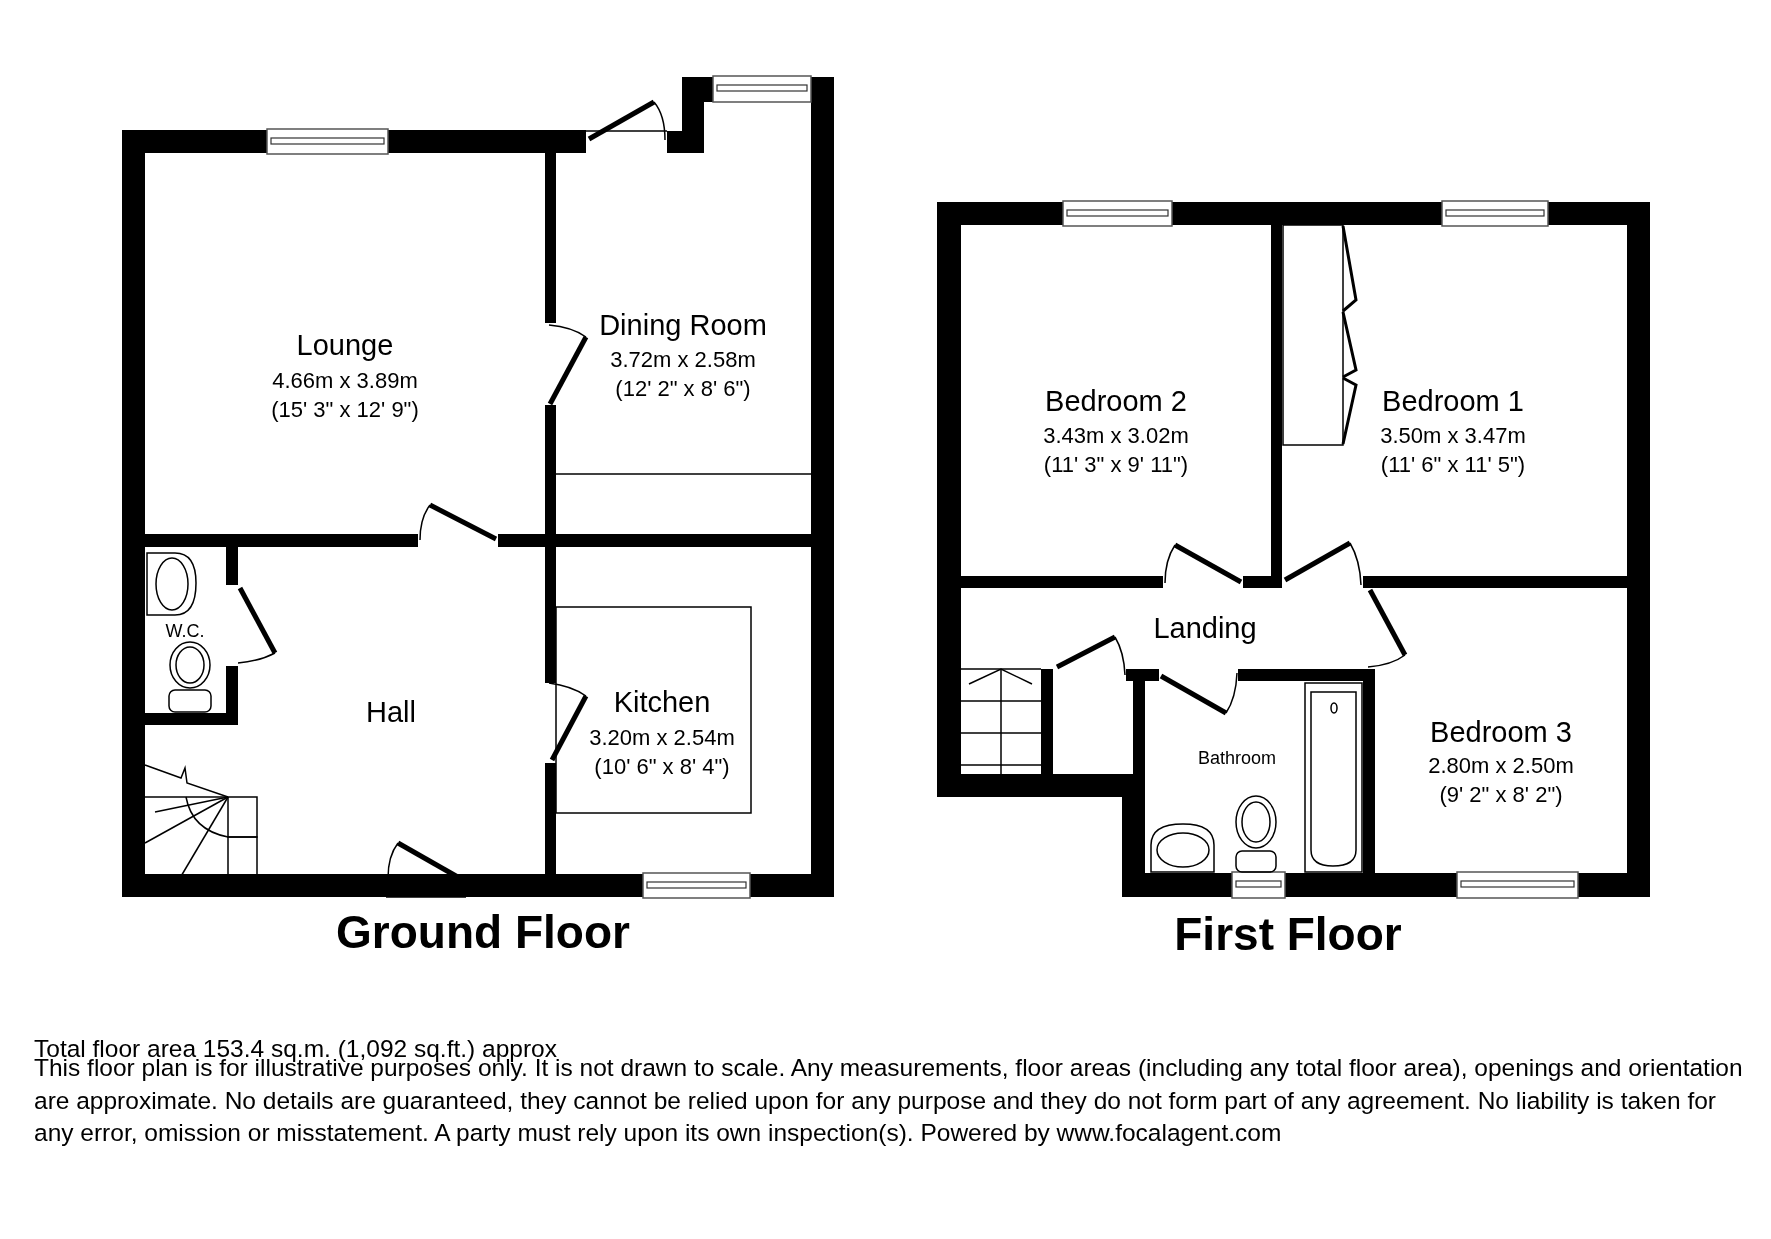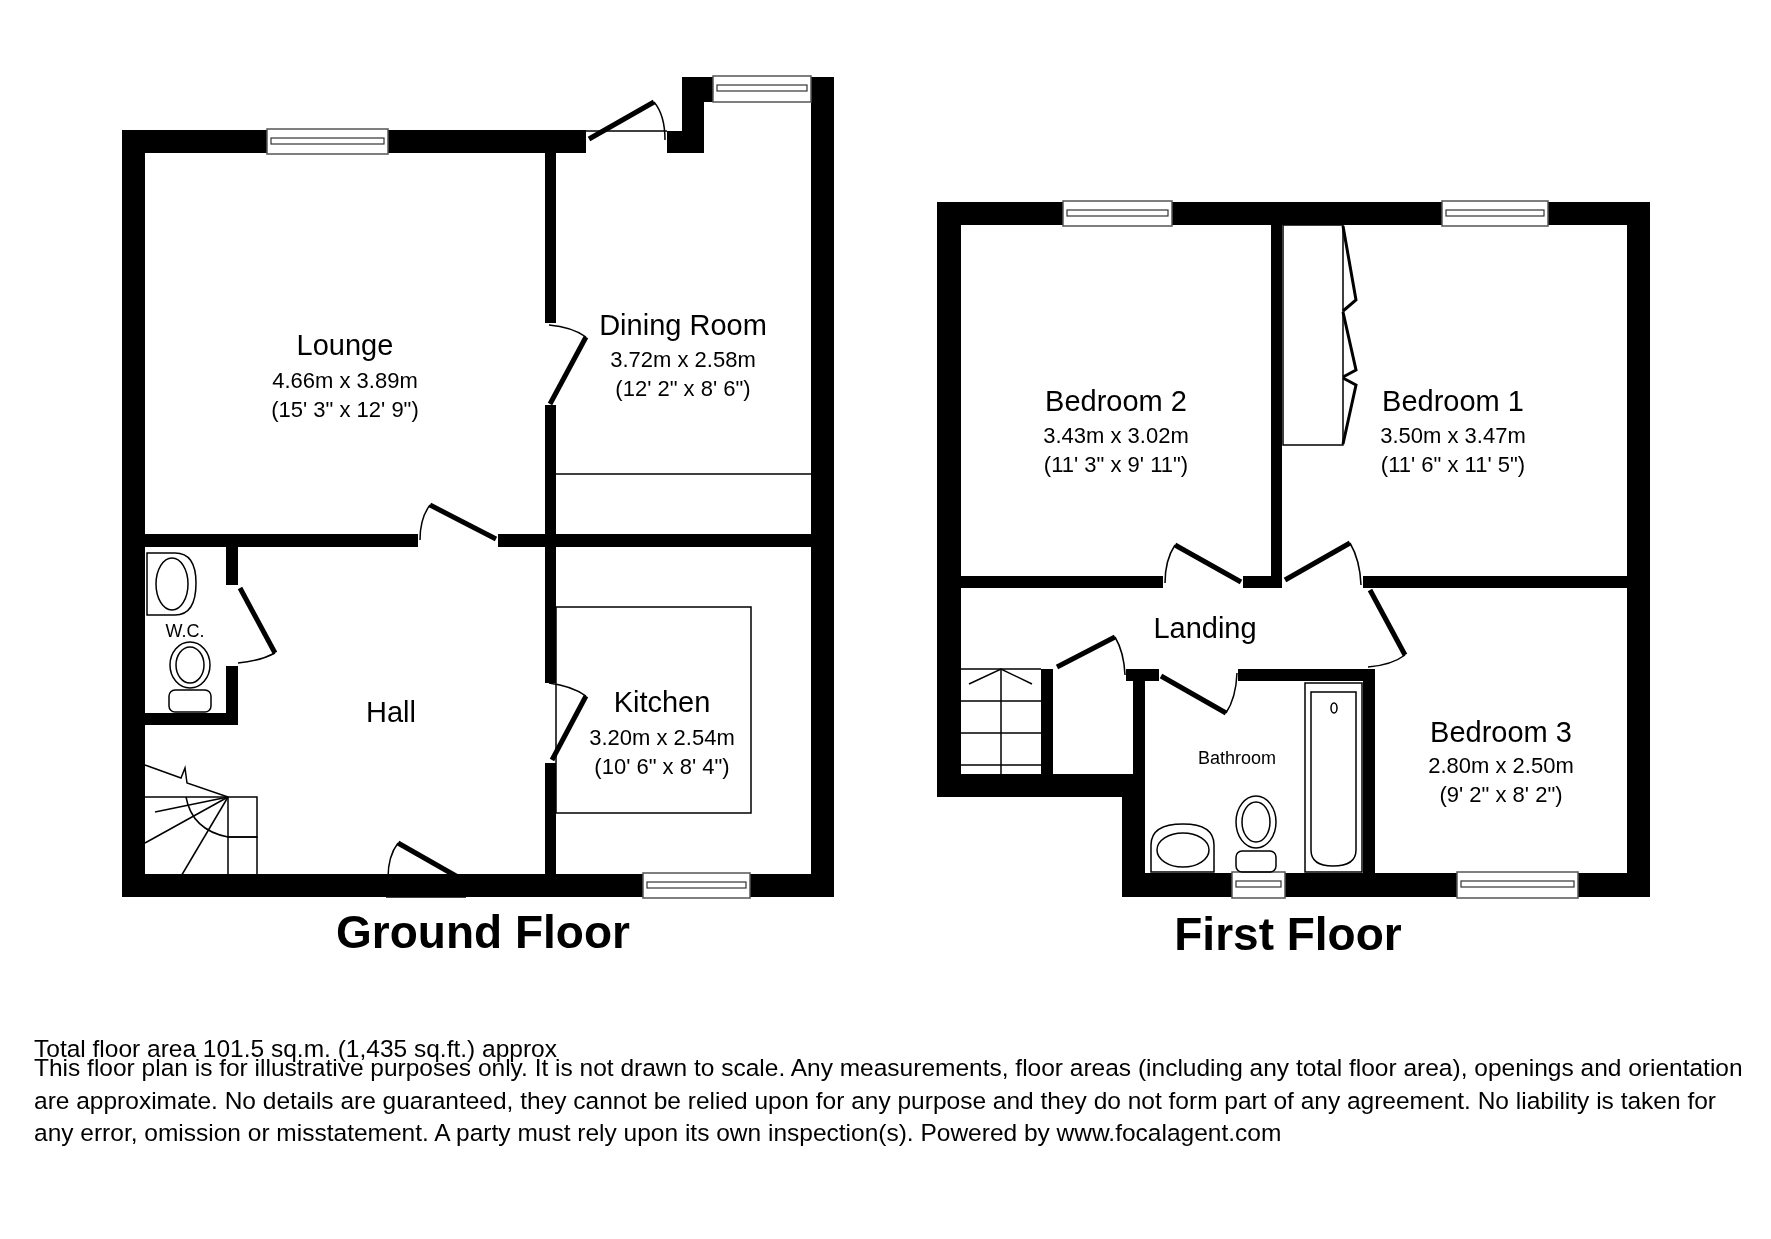--- a/index.html
+++ b/index.html
@@ -223,14 +223,14 @@
     <text class="room-dim" x="1501" y="773">2.80m x 2.50m</text>
     <text class="room-dim" x="1501" y="802">(9' 2" x 8' 2")</text>
 
     <text class="room-name" x="1205" y="638">Landing</text>
     <text class="small-label" x="1237" y="764">Bathroom</text>
 
     <text class="floor-title" x="1288" y="950">First Floor</text>
   </g>
 </svg>
 
-<div class="footer" id="total-area">Total floor area 101.5 sq.m. (1,435 sq.ft.) approx</div>
+<div class="footer" id="total-area">Total floor area 153.4 sq.m. (1,092 sq.ft.) approx</div>
 <div class="footer" id="disclaimer">This floor plan is for illustrative purposes only. It is not drawn to scale. Any measurements, floor areas (including any total floor area), openings and orientation are approximate. No details are guaranteed, they cannot be relied upon for any purpose and they do not form part of any agreement. No liability is taken for any error, omission or misstatement. A party must rely upon its own inspection(s). Powered by www.focalagent.com</div>
 
 </body></html>

